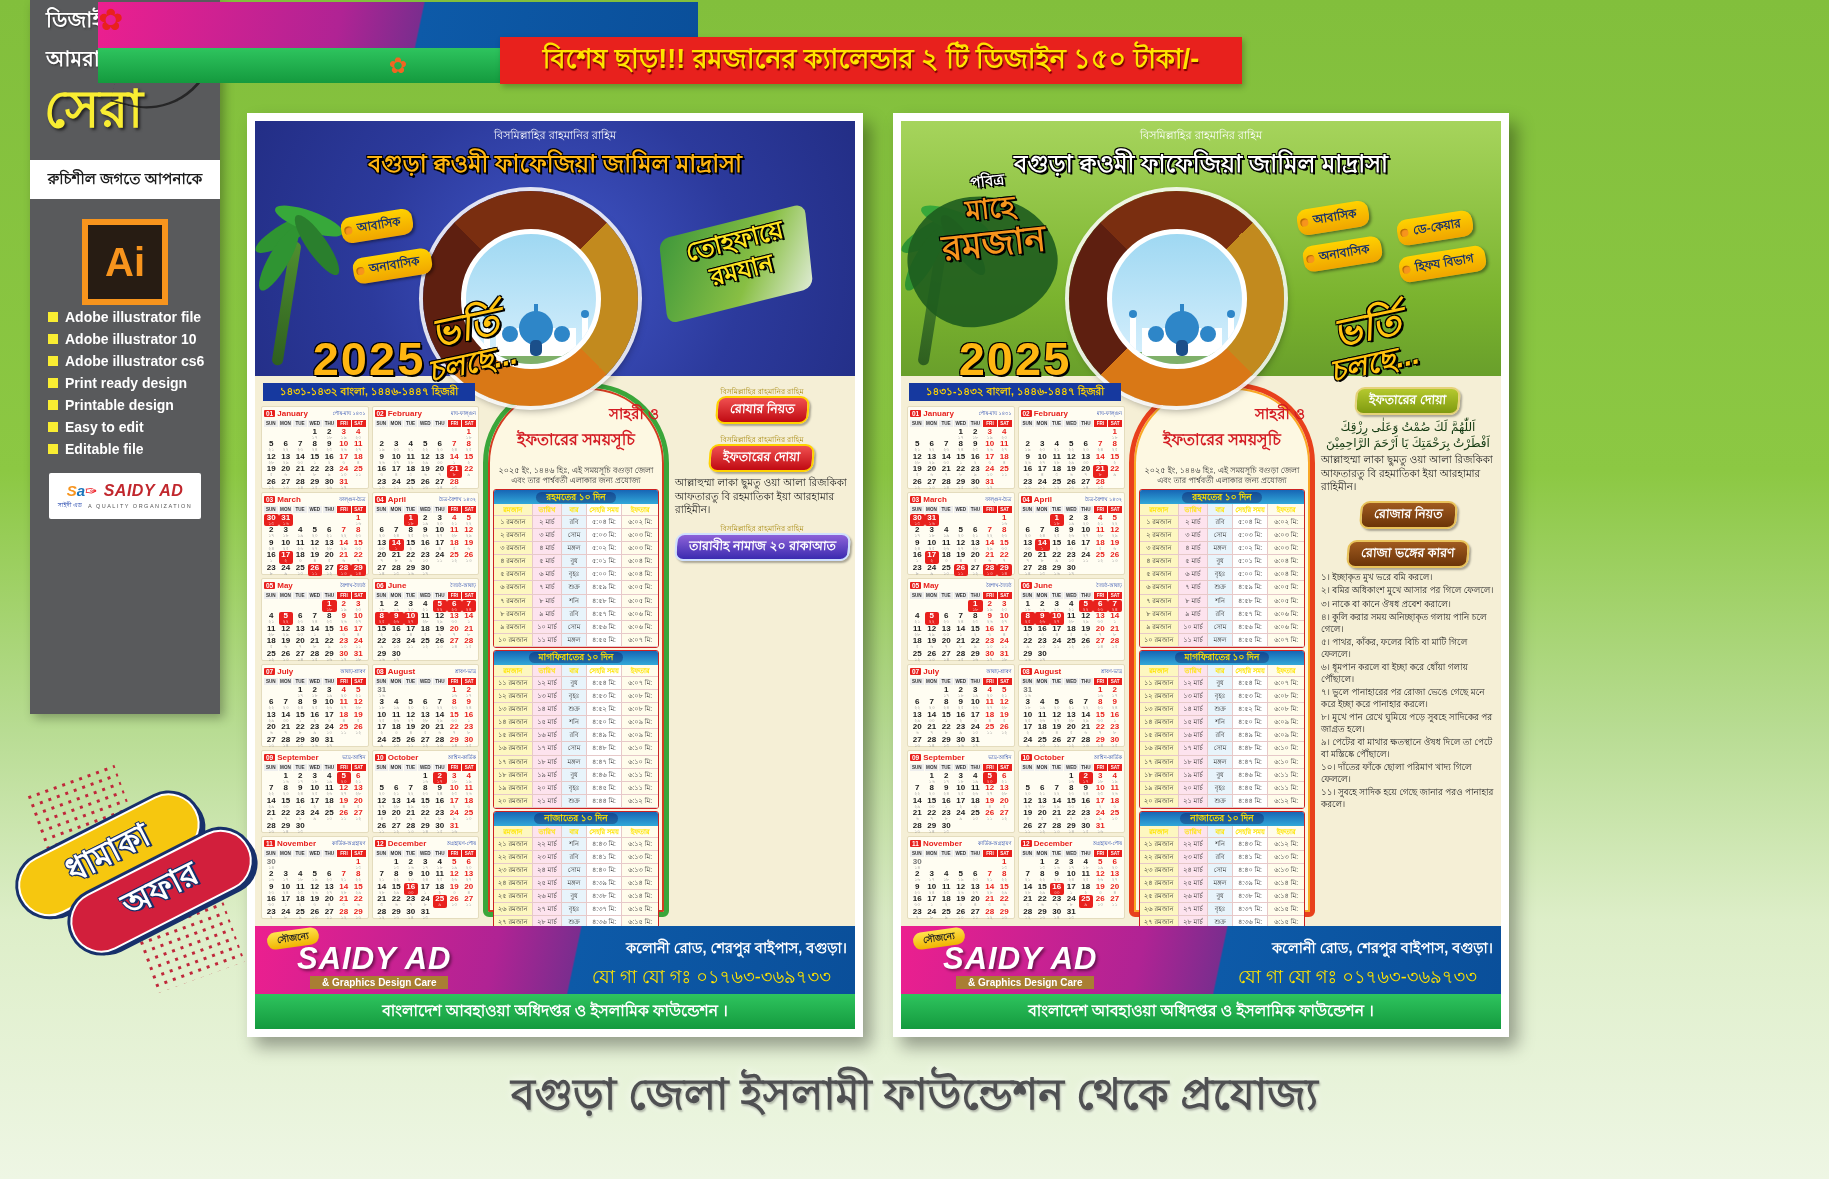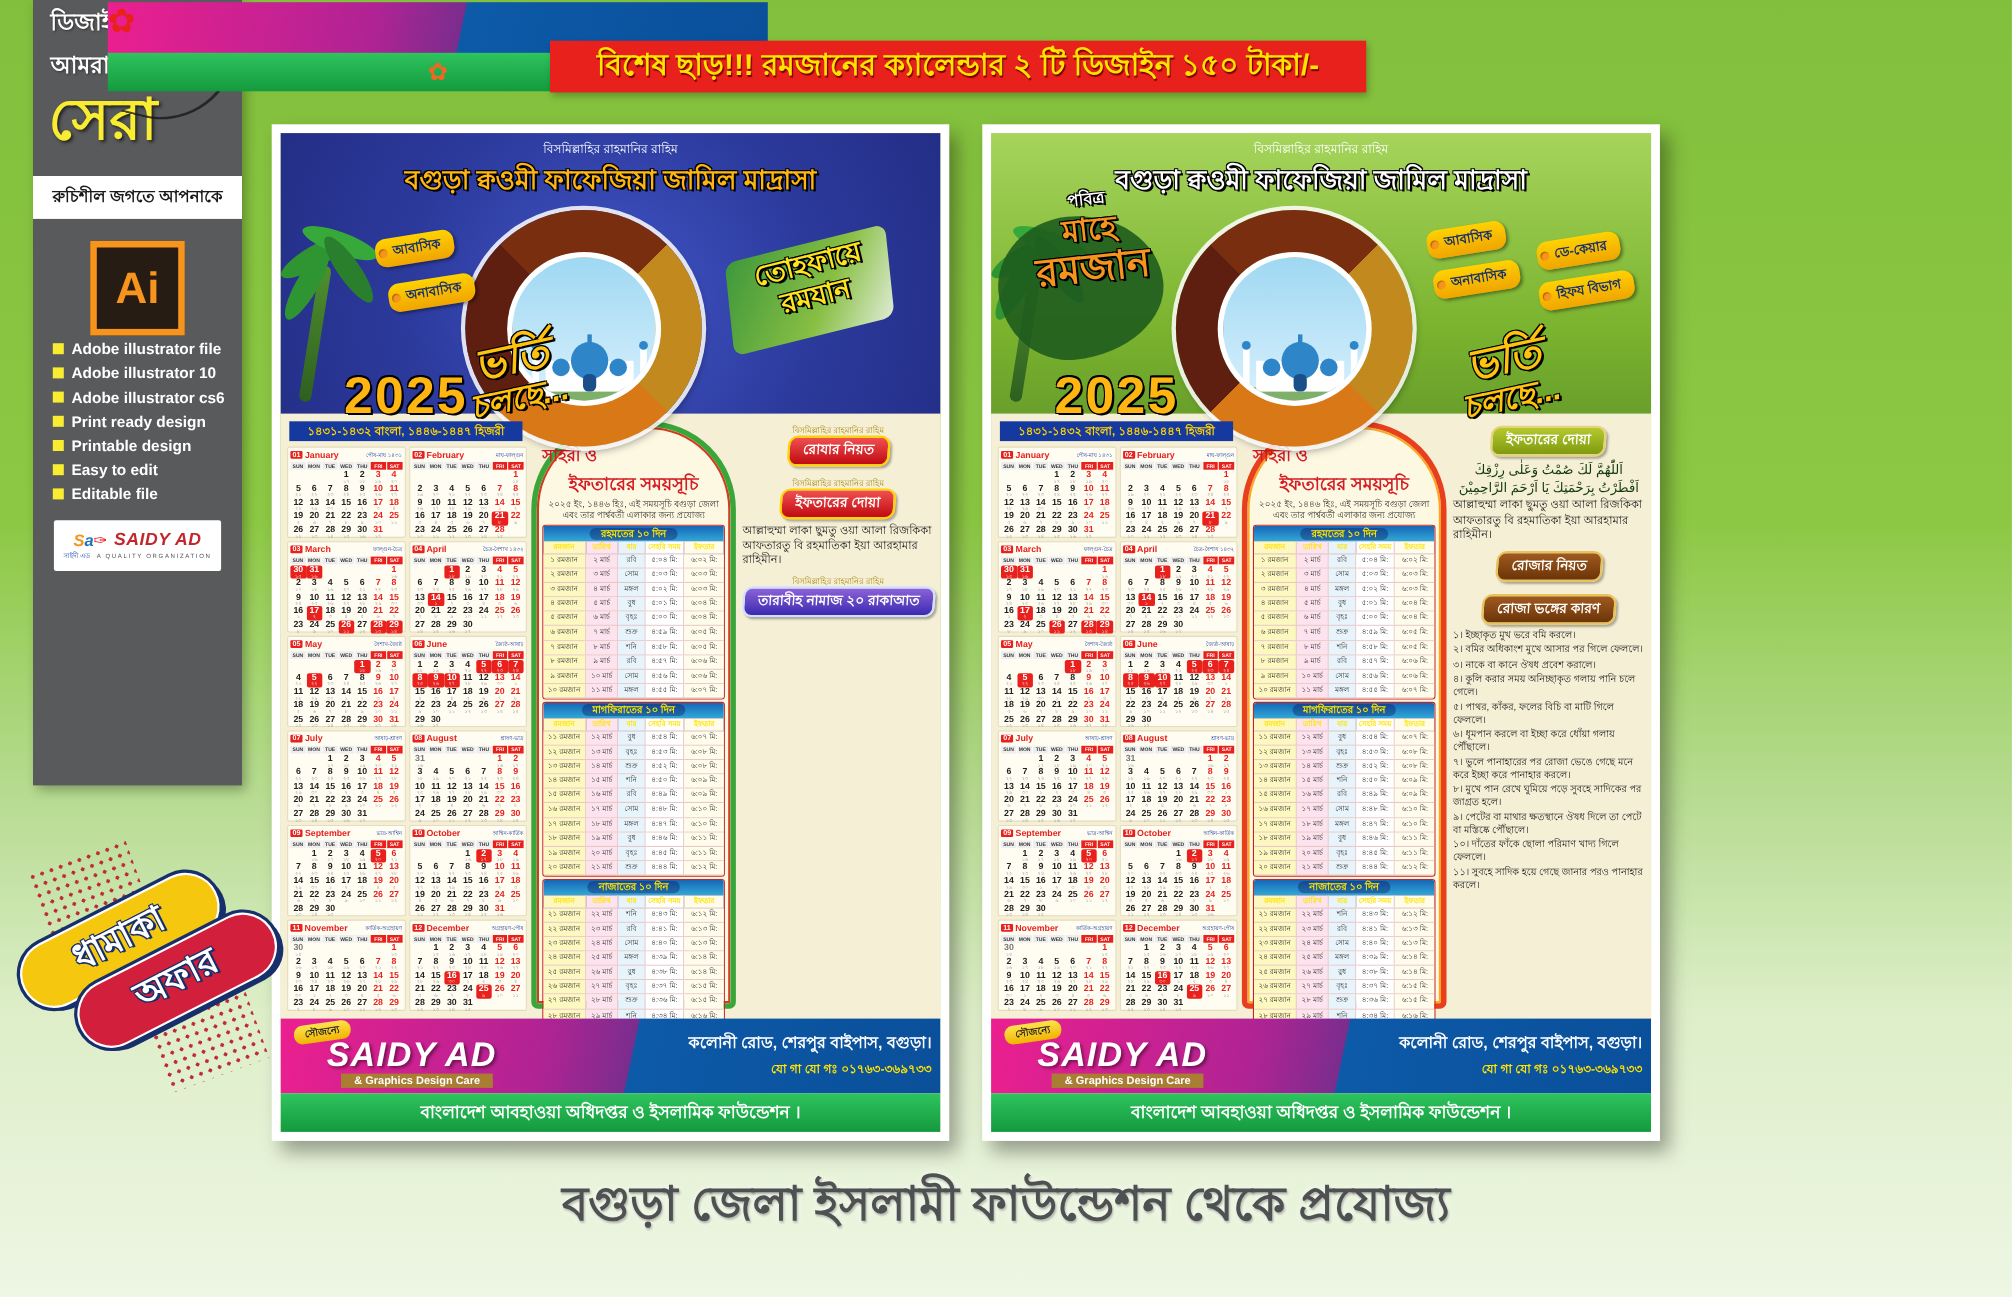--- a/index.html
+++ b/index.html
@@ -118,22 +118,22 @@
   .day .sub { font-size:4.6px; line-height:4.6px; color:#999; font-weight:normal; }
   .day.we { color:#e8211d; }
   .day.wrap { color:#777; }
   .day.hol { background:#e8211d; color:#fff; }
   .day.hol .sub { color:#ffd8d8; }
 
   .arch { position:absolute; left:228px; top:262px; width:186px; height:534px; background:#fdf8e2;
           border:5px solid #3aa63a; border-radius:80px 80px 6px 6px; box-shadow:inset 0 0 0 2px #d43c22; z-index:4;
           padding:14px 5px 4px; }
   .t2 .arch { border-color:#e8401c; box-shadow:inset 0 0 0 2px #f9a825; }
-  .arch-t1 { text-align:left; color:#d41d24; font-weight:bold; font-size:15px; }
-  .arch-t2 { text-align:center; color:#d41d24; font-weight:bold; font-size:16px; margin-bottom:0; }
+  .arch-t1 { text-align:right; color:#d41d24; font-weight:bold; font-size:15px; }
+  .arch-t2 { text-align:center; color:#d41d24; font-weight:bold; font-size:16px; margin-bottom:12px; }
   .arch-sub { text-align:center; color:#333; font-size:8px; line-height:10px; margin-bottom:3px; }
   .band { margin-bottom:2px; border:1px solid #cc2222; border-radius:3px; overflow:hidden; }
   .band-h { background:linear-gradient(#1766b5,#31a8d8); text-align:center; height:14px; display:flex;
             align-items:center; justify-content:center; }
   .band-h span { color:#ffe400; font-weight:bold; font-size:9px; background:rgba(10,10,80,.35);
                  border-radius:7px; padding:0 10px; line-height:11px; }
   .trow { display:grid; grid-template-columns:1.35fr 1.05fr .85fr 1.25fr 1.25fr; }
   .trow.head { background:#12127a; }
   .trow.head span { color:#ffe400; font-size:6.6px; font-weight:bold; text-align:center; line-height:11px; }
   .trow span { font-size:6.6px; text-align:center; line-height:12.1px; color:#333; border-right:1px solid #e7c9c9;
@@ -162,21 +162,21 @@
 
   .f1 { position:absolute; left:0; top:805px; width:600px; height:68px;
         background:linear-gradient(102deg,#ec1f8f 0%,#b02394 40%,#7b2d8e 53%,#0d5aa8 53.3%,#0a4f9a 100%); z-index:5; }
   .courtesy { position:absolute; left:12px; top:4px; background:linear-gradient(#ffe34d,#f0b400); color:#222;
               font-size:9px; font-weight:bold; padding:1px 10px; border-radius:8px; transform:rotate(-8deg); }
   .brand { position:absolute; left:42px; top:15px; font-size:31px; font-style:italic; font-weight:bold; color:#fff;
            letter-spacing:1px; text-shadow:2px 2px 3px rgba(0,0,0,.45); }
   .tagline { position:absolute; left:55px; top:50px; background:#a97e33; color:#fff; font-size:10px;
              font-weight:bold; padding:1px 12px; }
   .addr { position:absolute; right:8px; top:11px; width:255px; text-align:right; color:#fff; font-weight:bold; font-size:14.5px; }
-  .phone { position:absolute; right:8px; top:37px; width:255px; text-align:right; color:#ffe400; font-weight:bold; font-size:11px; }
+  .phone { position:absolute; right:8px; top:37px; width:255px; text-align:left; color:#ffe400; font-weight:normal; font-size:18px; }
   .f2 { position:absolute; left:0; top:873px; width:600px; height:35px; background:linear-gradient(#2ec45e,#149a3e);
         display:flex; align-items:center; justify-content:center; z-index:5; }
   .f2 span { color:#fff; font-weight:bold; font-size:15.5px; }
 
   
   .badge { position:absolute; left:16px; top:770px; width:215px; height:220px; z-index:4; }
   .badge .dots { position:absolute; width:95px; height:75px;
                  background-image:radial-gradient(#c0273a 1.6px,transparent 1.8px); background-size:9px 9px;
                  transform:rotate(-20deg); }
   .badge .dots.d1 { left:18px; top:6px; } .badge .dots.d2 { right:-4px; bottom:10px; }

